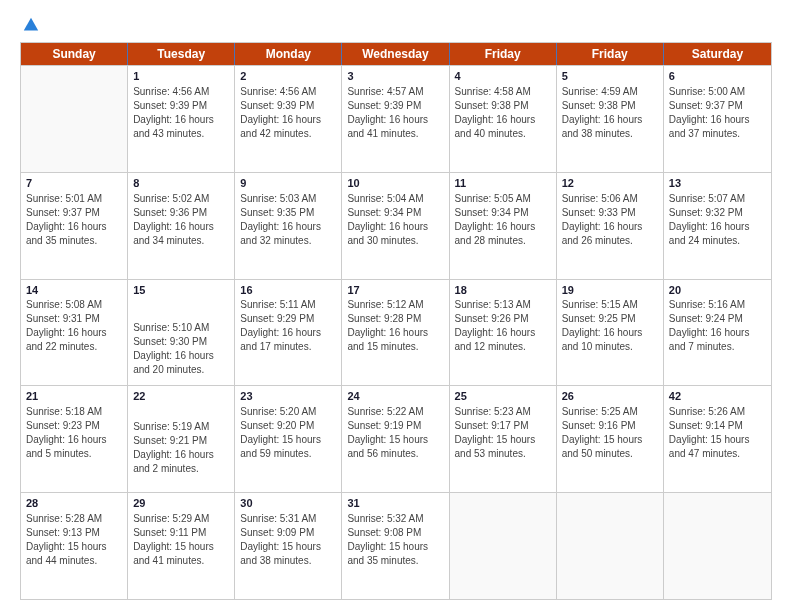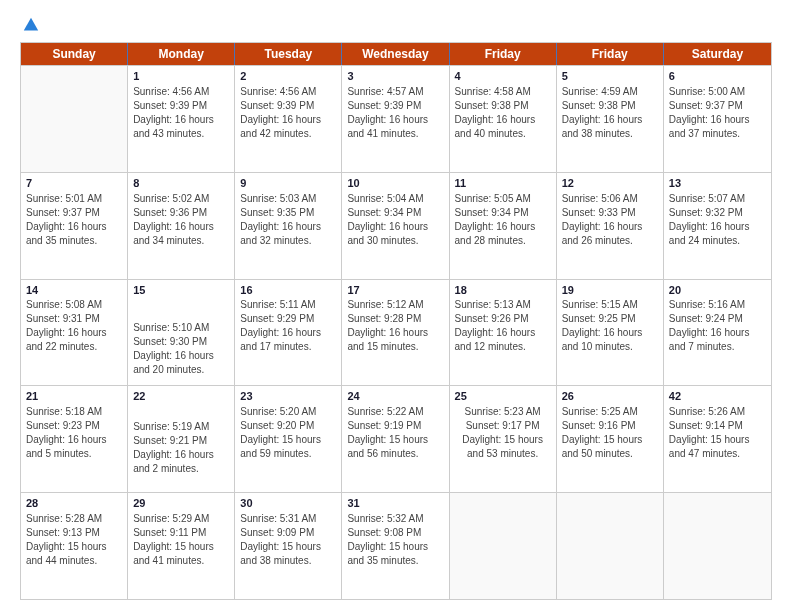--- a/index.html
+++ b/index.html
@@ -127,22 +127,22 @@
     </div>
     <div class="title-block">
       <div class="month-title"></div>
       <div class="location-title"></div>
     </div>
   </div>
 
   <div class="calendar">
     <div class="cal-header">
     <div class="cal-header-cell">Sunday</div>
+        <div class="cal-header-cell">Tuesday</div>
         <div class="cal-header-cell">Monday</div>
-        <div class="cal-header-cell">Tuesday</div>
         <div class="cal-header-cell">Wednesday</div>
         <div class="cal-header-cell">Friday</div>
         <div class="cal-header-cell">Friday</div>
         <div class="cal-header-cell">Saturday</div>
       </div>
     <div class="cal-body">
     <div class="cal-row">
           <div class="cal-cell empty"></div>
           <div class="cal-cell">
             <span class="day-num">1</span>
@@ -313,21 +313,21 @@
           </div>
           <div class="cal-cell">
             <span class="day-num">24</span>
             <div class="cell-info" style="white-space: pre-line;">Sunrise: 5:22 AM
 Sunset: 9:19 PM
 Daylight: 15 hours
 and 56 minutes.</div>
           </div>
           <div class="cal-cell">
             <span class="day-num">25</span>
-            <div class="cell-info" style="white-space: pre-line; text-align: center;">Sunrise: 5:23 AM
+            <div class="cell-info" style="white-space: pre-line;">Sunrise: 5:23 AM
 Sunset: 9:17 PM
 Daylight: 15 hours
 and 53 minutes.</div>
           </div>
           <div class="cal-cell">
             <span class="day-num">26</span>
             <div class="cell-info" style="white-space: pre-line;">Sunrise: 5:25 AM
 Sunset: 9:16 PM
 Daylight: 15 hours
 and 50 minutes.</div>

